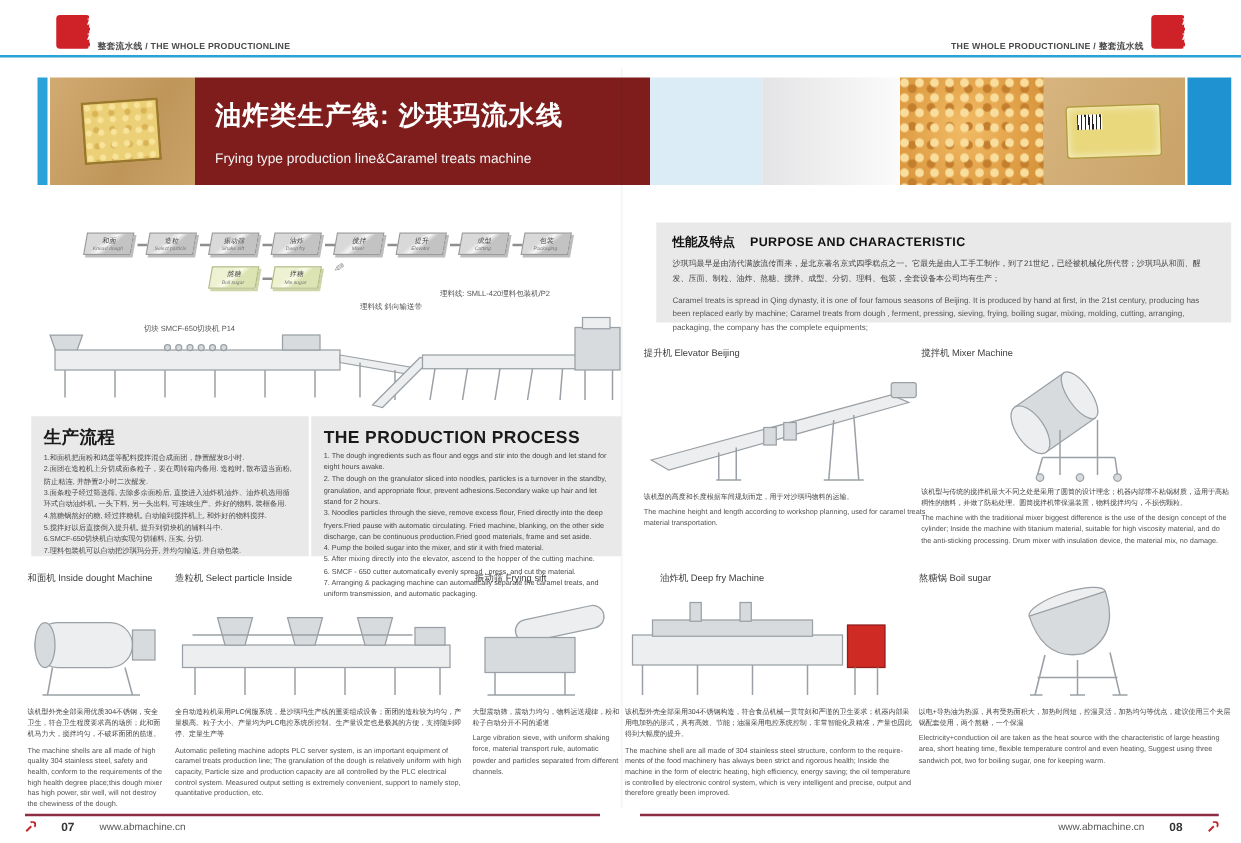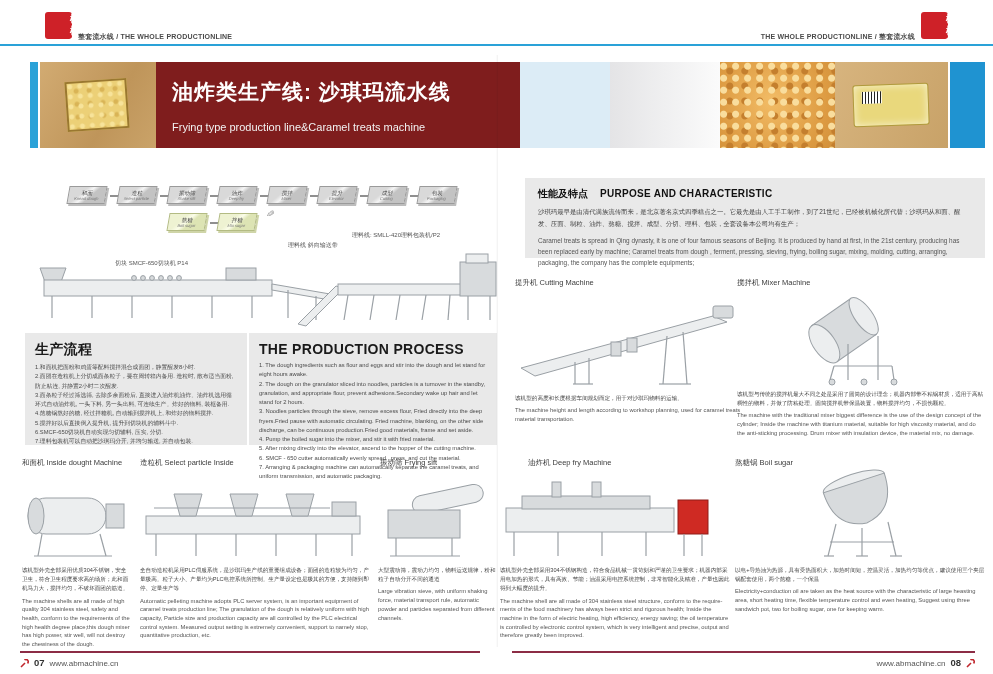--- a/index.html
+++ b/index.html
@@ -73,21 +73,21 @@
   .cap-zh { font-size:5.6px; line-height:1.65; color:#444; }
   .cap-en { font-size:5.8px; line-height:1.5; color:#555; margin-top:3px; }
   .mphoto { position:absolute; }
   svg .st { fill:#eceeef; stroke:#9aa0a5; stroke-width:1; }
   svg .st2 { fill:#d8dbdd; stroke:#9aa0a5; stroke-width:1; }
   svg .ln { stroke:#9aa0a5; stroke-width:1.2; fill:none; }
   svg .red { fill:#cf2a23; stroke:#8f1d18; stroke-width:1; }
 
   
   .foot-rule { position:absolute; top:651px; height:2px; background:#8c2c45; }
-  .foot { position:absolute; top:657px; font-size:8px; color:#555; display:flex; align-items:flex-end; gap:5px; }
+  .foot { position:absolute; top:657px; font-size:8px; color:#555; display:flex; align-items:flex-start; gap:20px; }
   .foot .pno { font-size:9.5px; font-weight:bold; color:#333; }
   .fold { position:absolute; left:496px; top:55px; width:2px; height:592px;
           background:linear-gradient(90deg,rgba(0,0,0,0),rgba(0,0,0,.06)); }
 </style>
 </head>
 <body>
 
 <div class="page">
 
   <div class="seal" style="left:45px; top:12px;">
@@ -236,21 +236,21 @@
 
   <div class="gbox" style="left:525px; top:178px; width:460px; height:80px; padding:9px 13px;">
     <div class="purpose-head">
       <span class="pz">性能及特点</span>
       <span class="pe">PURPOSE AND CHARACTERISTIC</span>
     </div>
     <div class="ptext-zh">沙琪玛最早是由清代满族流传而来，是北京著名京式四季糕点之一。它最先是由人工手工制作，到了21世纪，已经被机械化所代替；沙琪玛从和面、醒发、压面、制粒、油炸、熬糖、搅拌、成型、分切、理料、包装，全套设备本公司均有生产；</div>
     <div class="ptext-en">Caramel treats is spread in Qing dynasty, it is one of four famous seasons of Beijing. It is produced by hand at first, in the 21st century, producing has been replaced early by machine; Caramel treats from dough , ferment, pressing, sieving, frying, boiling sugar, mixing, molding, cutting, arranging, packaging, the company has the complete equipments;</div>
   </div>
 
-  <div class="m-label" style="left:515px; top:278px;">提升机 Cutting Machine</div>
+  <div class="m-label" style="left:515px; top:278px;">提升机 Elevator Beijing</div>
   <svg class="mphoto" style="left:515px; top:292px;" width="230" height="98" viewBox="0 0 230 98">
     <polygon class="st" points="6,76 198,24 212,30 20,84"></polygon>
     <rect class="st2" x="198" y="14" width="20" height="12" rx="2"></rect>
     <line class="ln" x1="60" y1="70" x2="60" y2="92"></line>
       <line class="ln" x1="74" y1="66" x2="74" y2="92"></line>
     <line class="ln" x1="58" y1="92" x2="78" y2="92"></line>
     <line class="ln" x1="152" y1="44" x2="148" y2="92"></line>
       <line class="ln" x1="168" y1="40" x2="172" y2="92"></line>
     <line class="ln" x1="144" y1="92" x2="176" y2="92"></line>
     <rect class="st2" x="96" y="50" width="10" height="14"></rect>

